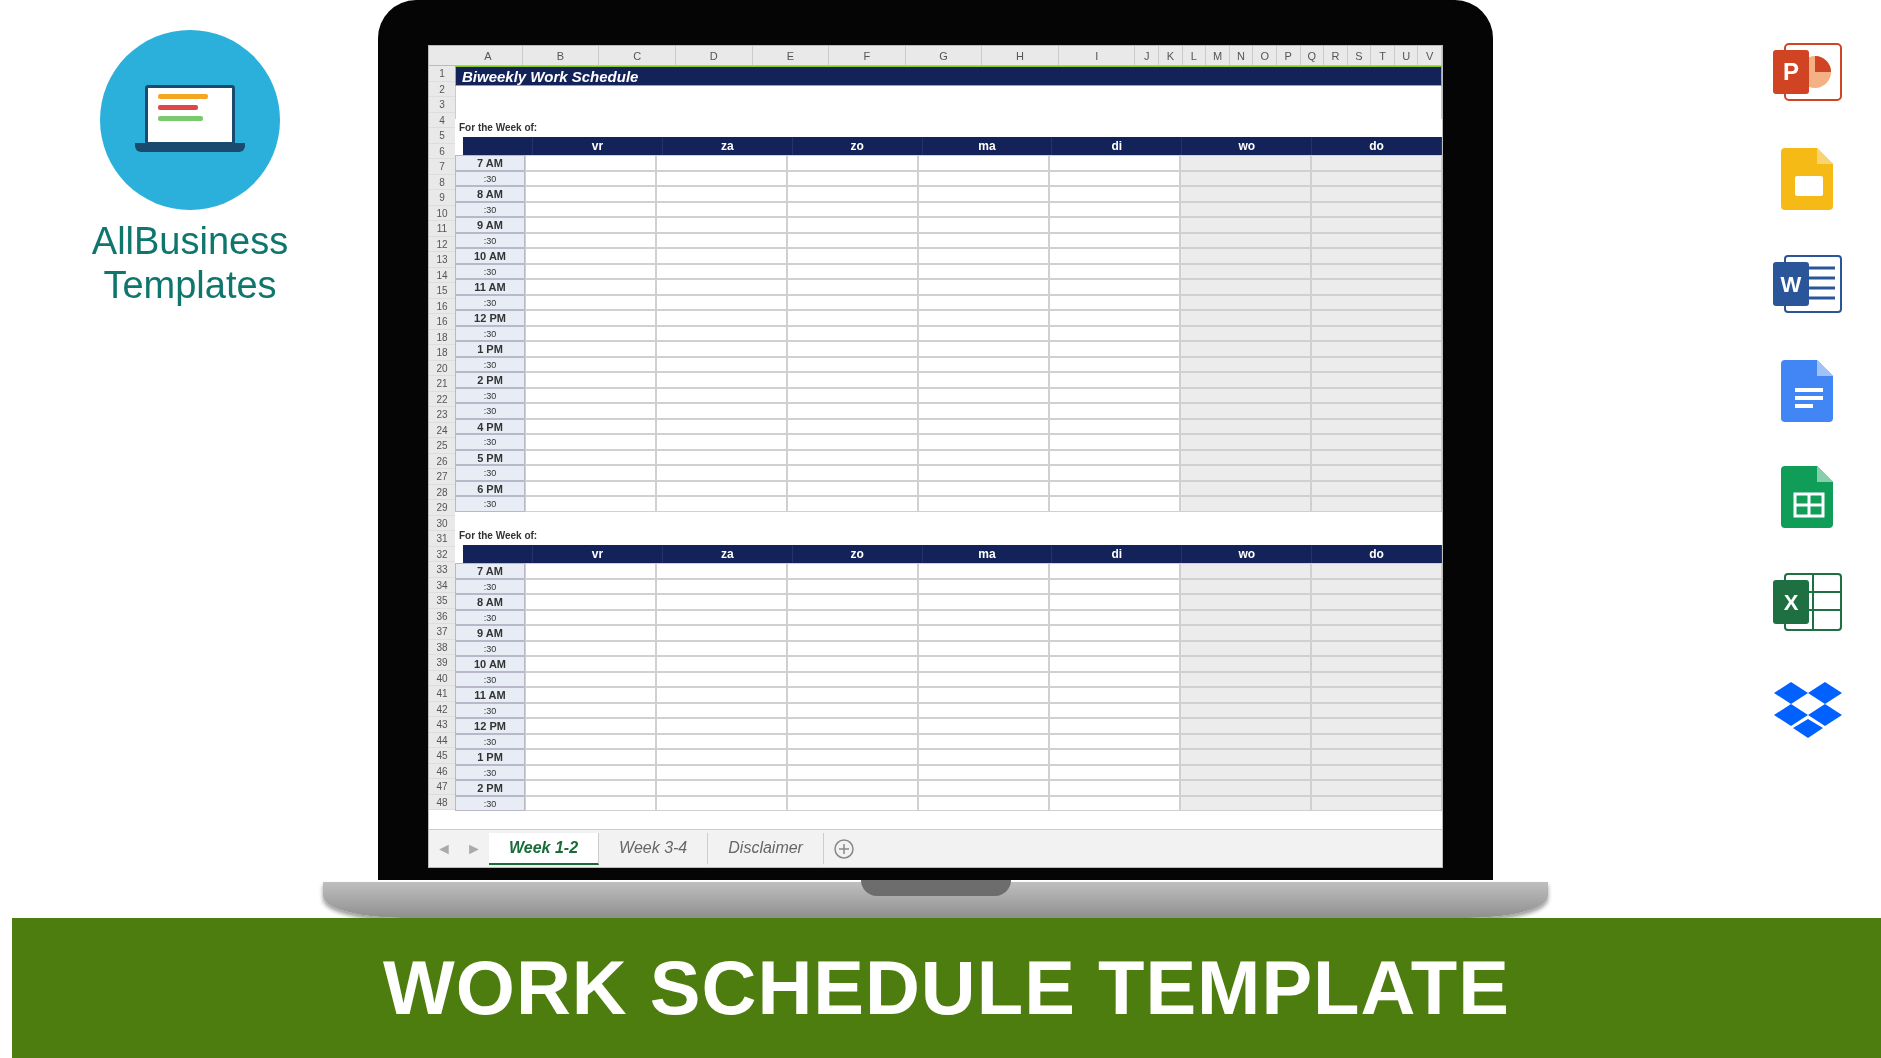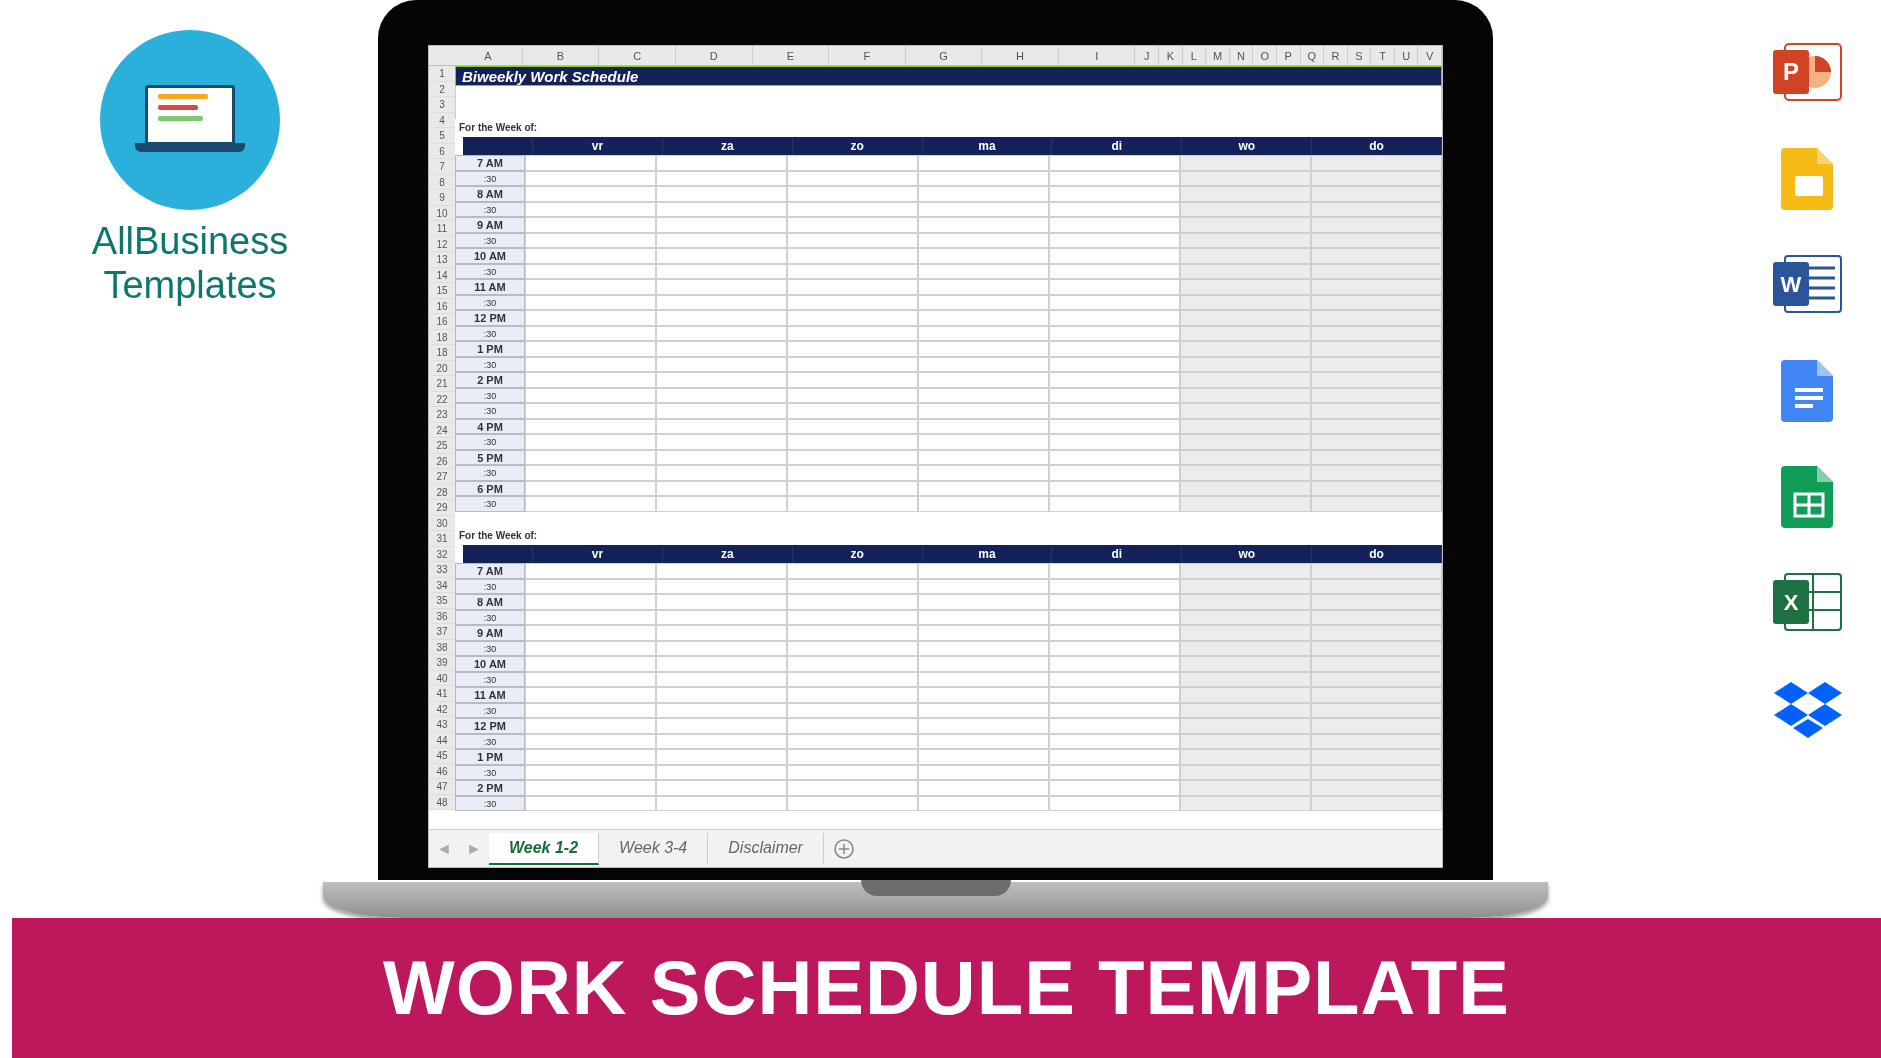--- a/index.html
+++ b/index.html
@@ -50,21 +50,21 @@
 .tab { padding: 6px 20px; border-right:1px solid #ccc; color:#666; cursor:pointer; border-bottom:2px solid transparent;}
 .tab.active{ color:#1a6b3a; font-weight:bold; border-bottom:2px solid #1a6b3a; background:#fff;}
 .tab-add{width:40px;text-align:center;}
 .tab-add svg{vertical-align:middle;}
 
 
 .icons-right { position:absolute; right:38px; top:40px; display:flex; flex-direction:column; gap:42px; align-items:center;}
 .app-icon{ width:70px; height:64px; position:relative;}
 
 
-.banner { position:absolute; left:12px; right:0; bottom:0; height:140px; background:#be185d; color:#fff; text-align:center; font-size:76px; font-weight:700; line-height:140px; letter-spacing:1px;margin-top:16px;}
+.banner { position:absolute; left:12px; right:0; bottom:0; height:140px; background:#4d7c0f; color:#fff; text-align:center; font-size:76px; font-weight:700; line-height:140px; letter-spacing:1px;margin-top:16px;}
 .corner{position:absolute;left:0;top:0;width:26px;height:20px;background:#e9e9e9;border-right:1px solid #ccc;border-bottom:1px solid #bbb;}
 </style>
 </head>
 <body>
 
 <div class="brand">
   <div class="brand-circle">
     <div class="brand-laptop">
       <div class="brand-screen">
         <div class="brand-line b1"></div>

